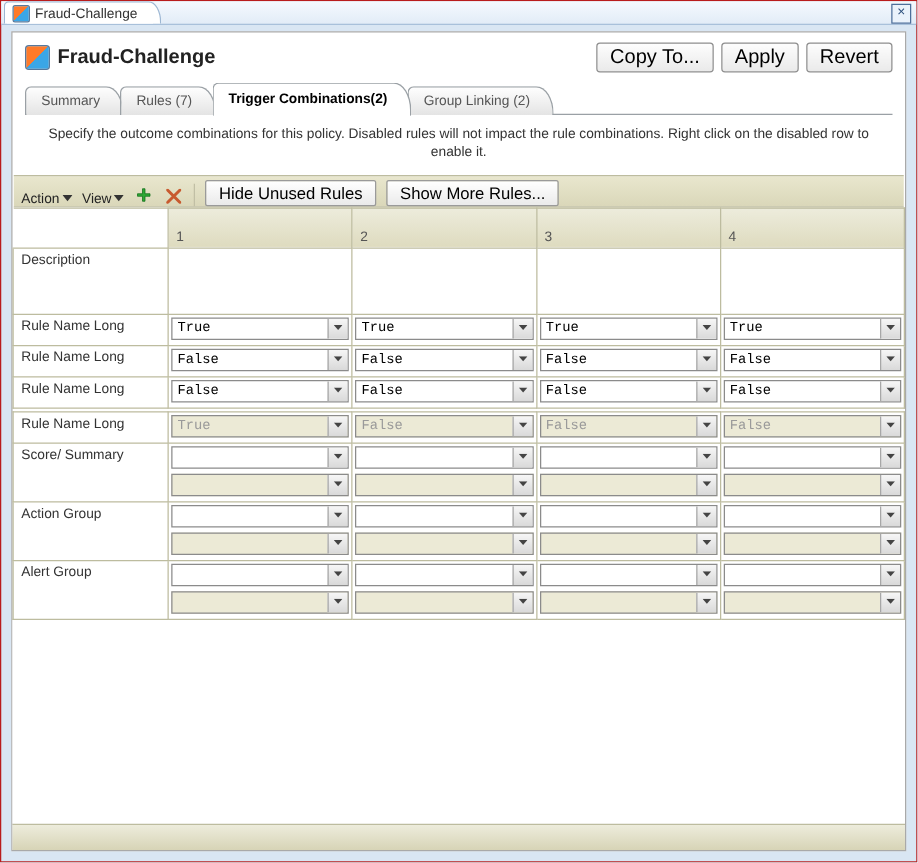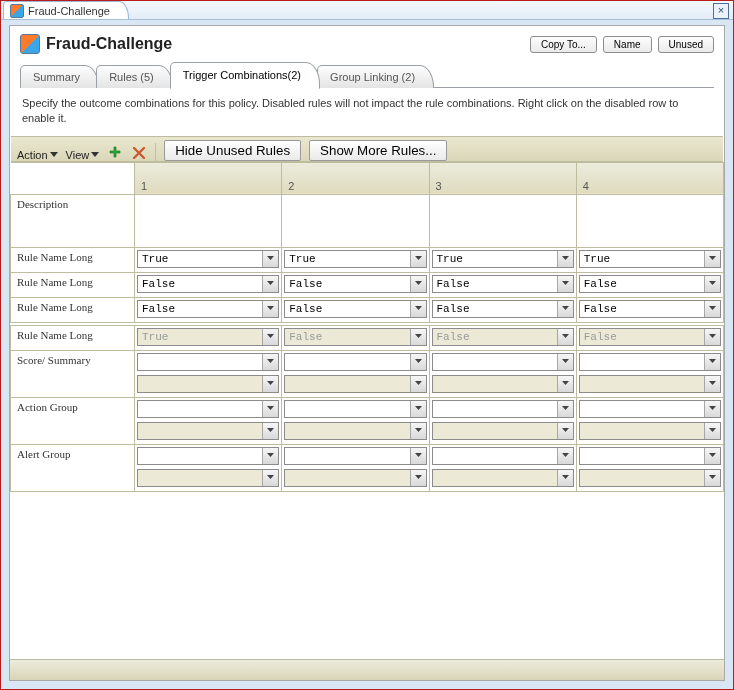--- a/index.html
+++ b/index.html
@@ -7,38 +7,38 @@
 .titlebar{height:18px;background:linear-gradient(#f5f9fe,#e2ecf7);border-bottom:1px solid #a8c0da;display:flex;align-items:center;}
 .wintab{margin-left:2px;height:17px;background:#fff;border:1px solid #9db7d3;border-bottom:none;border-top-left-radius:4px;border-top-right-radius:10px 17px;padding:0 18px 0 6px;display:flex;align-items:center;gap:4px;}
 .wintab .ico{width:12px;height:12px;display:inline-block;background:linear-gradient(135deg,#ff7a29 0 50%,#3aa6e6 50% 100%);border:1px solid #56789c;border-radius:2px;}
 .closebox{position:absolute;right:4px;top:2px;width:14px;height:14px;border:1px solid #4d6f9a;background:#eaf2fb;font-size:11px;line-height:12px;text-align:center;color:#2c4f7c;cursor:pointer;}
 .panel{position:absolute;left:8px;right:8px;top:24px;bottom:8px;background:#fff;border:1px solid #a9a9a9;display:flex;flex-direction:column;}
 .panel-header{padding:8px 10px;display:flex;align-items:center;justify-content:space-between;}
 .ptitle{display:flex;align-items:center;gap:6px;}
 .ptitle .ico2{width:18px;height:18px;border:1px solid #56789c;border-radius:3px;background:linear-gradient(135deg,#ff7a29 0 50%,#3aa6e6 50% 100%);}
 .ptitle h1{margin:0;font-size:16px;font-weight:bold;color:#222;}
 .btnrow{display:flex;gap:6px;}
-.btn{background:linear-gradient(#fdfdfd,#eaeaea);border:1px solid #8d8d8d;border-radius:3px;padding:2px 10px;font-size:10px;cursor:pointer;}
+.btn{background:linear-gradient(#fdfdfd,#eaeaea);border:1px solid #8d8d8d;border-radius:3px;padding:2px 10px;font-size:16px;cursor:pointer;}
 .tabs{position:relative;height:26px;margin:0 10px;}
 .tabs::after{content:"";position:absolute;left:0;right:0;bottom:0;border-bottom:1px solid #9aa0a5;}
 .tab{position:relative;display:inline-block;height:22px;margin-right:-6px;padding:0 18px 0 12px;line-height:22px;border:1px solid #9aa0a5;border-bottom:none;background:linear-gradient(#fefefe,#e4e4e4);border-top-left-radius:5px;border-top-right-radius:14px 22px;color:#555;vertical-align:bottom;cursor:pointer;z-index:1;}
-.tab.active{background:#fff;height:25px;line-height:25px;z-index:3;color:#000;margin-bottom:-1px;border-bottom:1px solid #fff;}
-.desc{padding:8px 12px 10px;color:#333;line-height:1.35;}
+.tab.active{background:#fff;height:25px;line-height:25px;z-index:3;color:#000;margin-bottom:-1px;border-bottom:1px solid #fff;font-weight:bold;}
+.desc{padding:8px 12px 10px;color:#333;line-height:1.35;text-align:center;}
 .toolbar{height:24px;background:linear-gradient(#e9e7ce,#dad7b9);border-top:1px solid #bdbc9f;border-bottom:1px solid #bdbc9f;display:flex;align-items:flex-end;gap:8px;padding:0 6px;margin:0 1px;}
 .menu{display:flex;align-items:center;gap:2px;cursor:pointer;color:#222;}
 .menu svg{margin-top:1px;}
 .iconbtn{width:16px;height:16px;display:flex;align-items:center;justify-content:center;cursor:pointer;}
 .sep{width:1px;height:18px;background:#c1bfa5;}
 .tbtn{background:linear-gradient(#fff,#eaeaea);border:1px solid #9a9a9a;border-radius:2px;padding:2px 10px;cursor:pointer;}
 .grid{flex:0 0 auto;}
 table{border-collapse:collapse;width:100%;table-layout:fixed;}
 col.lbl{width:124px;} col.dc{width:auto;}
 th.colhdr{height:28px;background:linear-gradient(#edecdc,#dedbbf);border:1px solid #bdbc9f;color:#555;text-align:left;padding-left:6px;font-weight:normal;vertical-align:bottom;padding-bottom:2px;}
 th.colhdr.first{background:#fff;border-left:none;}
-td.rowhdr{border:1px solid #bdbc9f;padding:3px 6px;background:#fff;color:#333;vertical-align:top;height:18px;font-family:Liberation Serif, serif;}
+td.rowhdr{border:1px solid #bdbc9f;padding:3px 6px;background:#fff;color:#333;vertical-align:top;height:18px;}
 td.cell{border:1px solid #bdbc9f;padding:2px;background:#fff;vertical-align:top;font-family:Liberation Mono, monospace;}
 td.tall{height:46px;}
 .dd{height:16px;border:1px solid #8b8b8b;background:#fff;position:relative;padding:0 16px 0 4px;line-height:16px;color:#000;overflow:hidden;white-space:nowrap;cursor:pointer;}
 .dd.shade{background:#ecead6;}
 .dd.dis{color:#9a9a9a;}
 .dd .arrow{position:absolute;right:0;top:0;width:15px;height:100%;background:linear-gradient(#f6f6f6,#d9d9d9);border-left:1px solid #a7a7a7;display:flex;align-items:center;justify-content:center;}
 .dd .arrow svg{display:block;}
 .dblrow .dd{margin-bottom:4px;}
 .dblrow .dd:last-child{margin-bottom:0;}
 .filler{flex:1;background:#fff;border-top:0;}
@@ -58,28 +58,28 @@
   </div>
 
   <div class="panel">
     <div class="panel-header">
       <div class="ptitle">
         <span class="ico2"></span>
         <h1>Fraud-Challenge</h1>
       </div>
       <div class="btnrow">
         <button class="btn">Copy To...</button>
-        <button class="btn">Name</button>
-        <button class="btn">Unused</button>
+        <button class="btn">Apply</button>
+        <button class="btn">Revert</button>
       </div>
     </div>
 
     <div class="tabs">
       <span class="tab">Summary</span>
-      <span class="tab">Rules (5)</span>
+      <span class="tab">Rules (7)</span>
       <span class="tab active">Trigger Combinations(2)</span>
       <span class="tab">Group Linking (2)</span>
     </div>
 
     <div class="desc">Specify the outcome combinations for this policy. Disabled rules will not impact the rule combinations. Right click on the disabled row to enable it.</div>
 
     <div class="toolbar">
       <span class="menu">
         <span>Action</span>
         <svg width="8" height="6">

